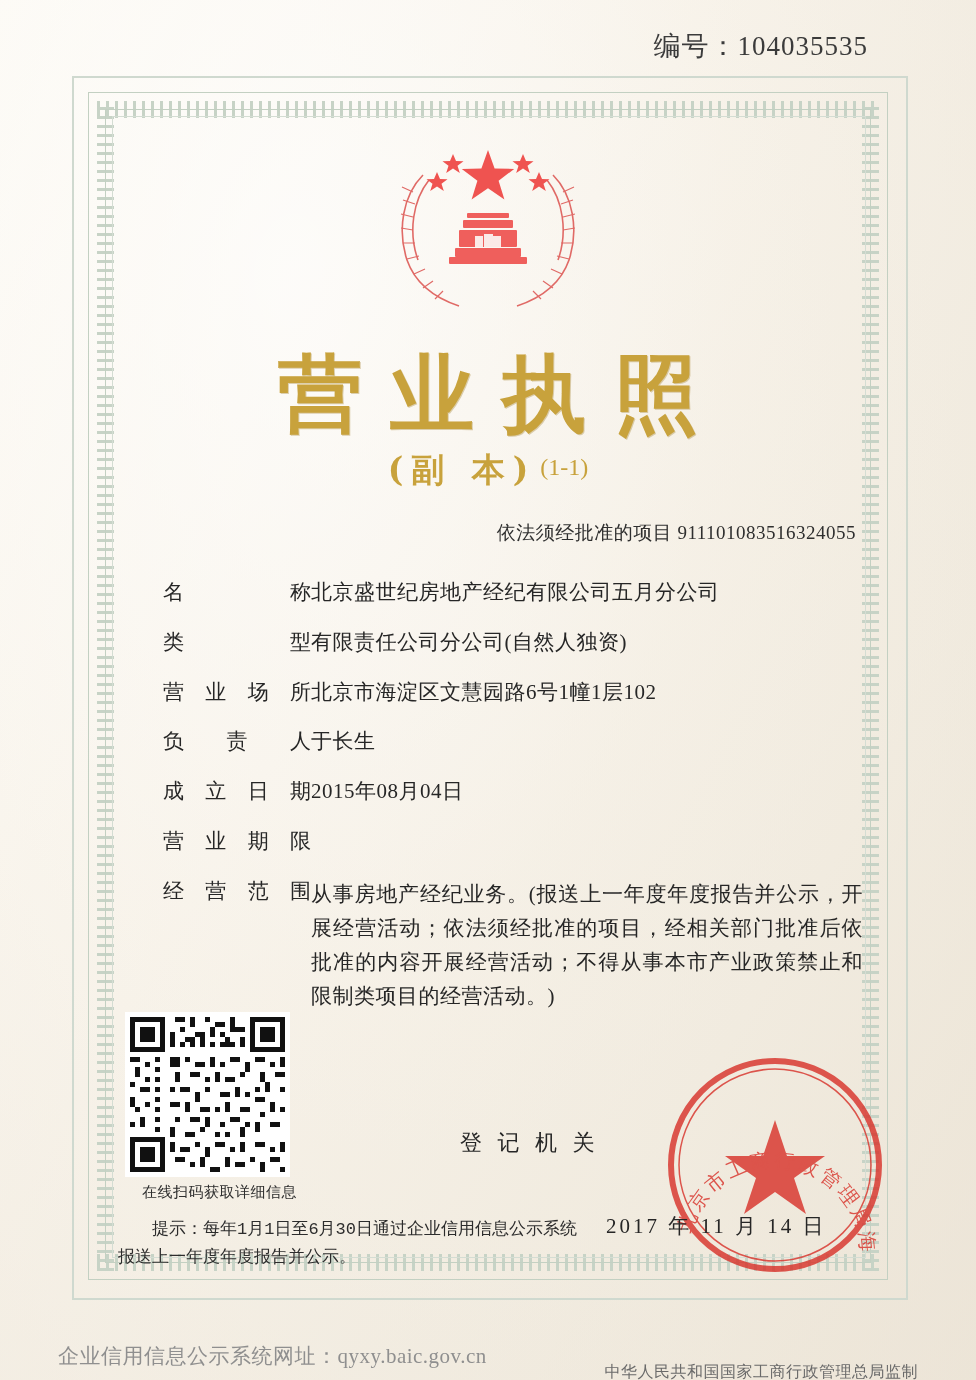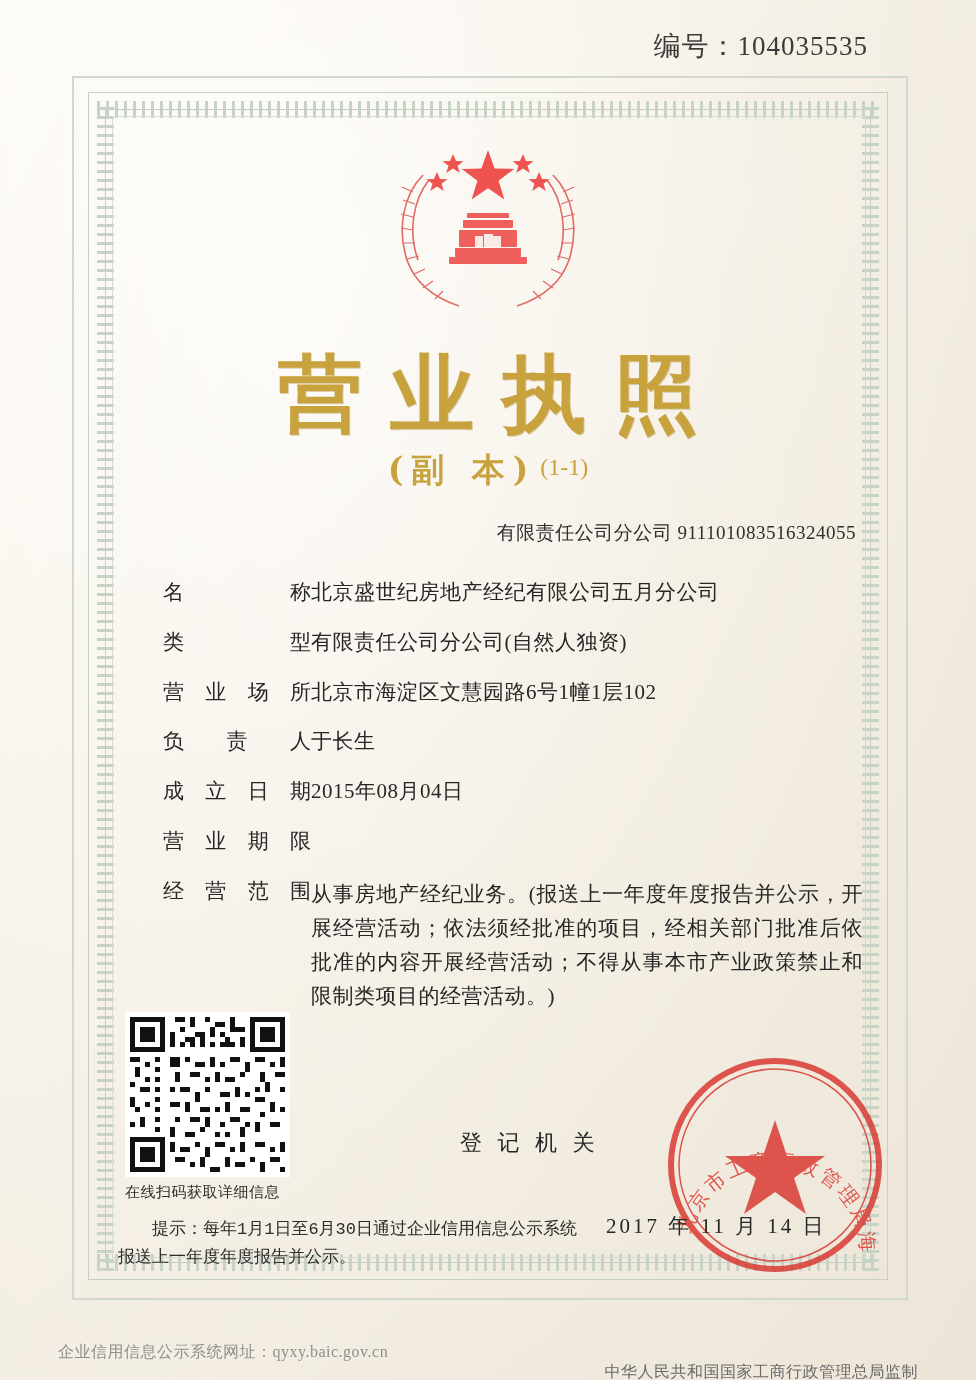--- a/index.html
+++ b/index.html
@@ -172,21 +172,21 @@
     text-align: justify;
     max-width: 560px;
   }
 
   
   #qr-block {
     position: absolute;
     left: 125px;
     top: 1012px;
     width: 172px;
-    text-align: left;
+    text-align: right;
   }
   #qr {
     width: 165px;
     height: 165px;
     display: block;
   }
   #qr-caption {
     margin-top: 6px;
     font-size: 15px;
     color: #2e2e2e;
@@ -234,21 +234,21 @@
     color: #2c2c2c;
     font-family: Liberation Mono, monospace;
   }
   #note .note-indent { padding-left: 34px; }
 
   
   #footer-left {
     position: absolute;
     left: 58px;
     top: 1342px;
-    font-size: 16px;
+    font-size: 21px;
     color: #8f8f8f;
     letter-spacing: 0.5px;
   }
   #footer-right {
     position: absolute;
     right: 58px;
     top: 1342px;
     font-size: 16px;
     color: #6a6a6a;
     letter-spacing: 0.5px;
@@ -301,21 +301,21 @@
       <polygon points="90,34 93,41 100.5,41.2 94.5,45.8 96.8,53 90,48.6 83.2,53 85.5,45.8 79.5,41.2 87,41"></polygon>
       <polygon points="74,52 77,59 84.5,59.2 78.5,63.8 80.8,71 74,66.6 67.2,71 69.5,63.8 63.5,59.2 71,59"></polygon>
     </g>
   </svg>
 
   <div id="title">营业执照</div>
   <div id="subtitle-wrap">
     <span id="subtitle">(副 本)</span><span id="subtitle-sup">(1-1)</span>
   </div>
 
-  <div id="credit-code">有限责任公司分公司 911101083516324055</div>
+  <div id="credit-code">依法须经批准的项目 911101083516324055</div>
 
   <div id="fields">
     <div class="field-row">
       <div class="field-label">
         <span>名</span>
         <span>称</span>
       </div>
       <div class="field-value">北京盛世纪房地产经纪有限公司五月分公司</div>
     </div>
 

